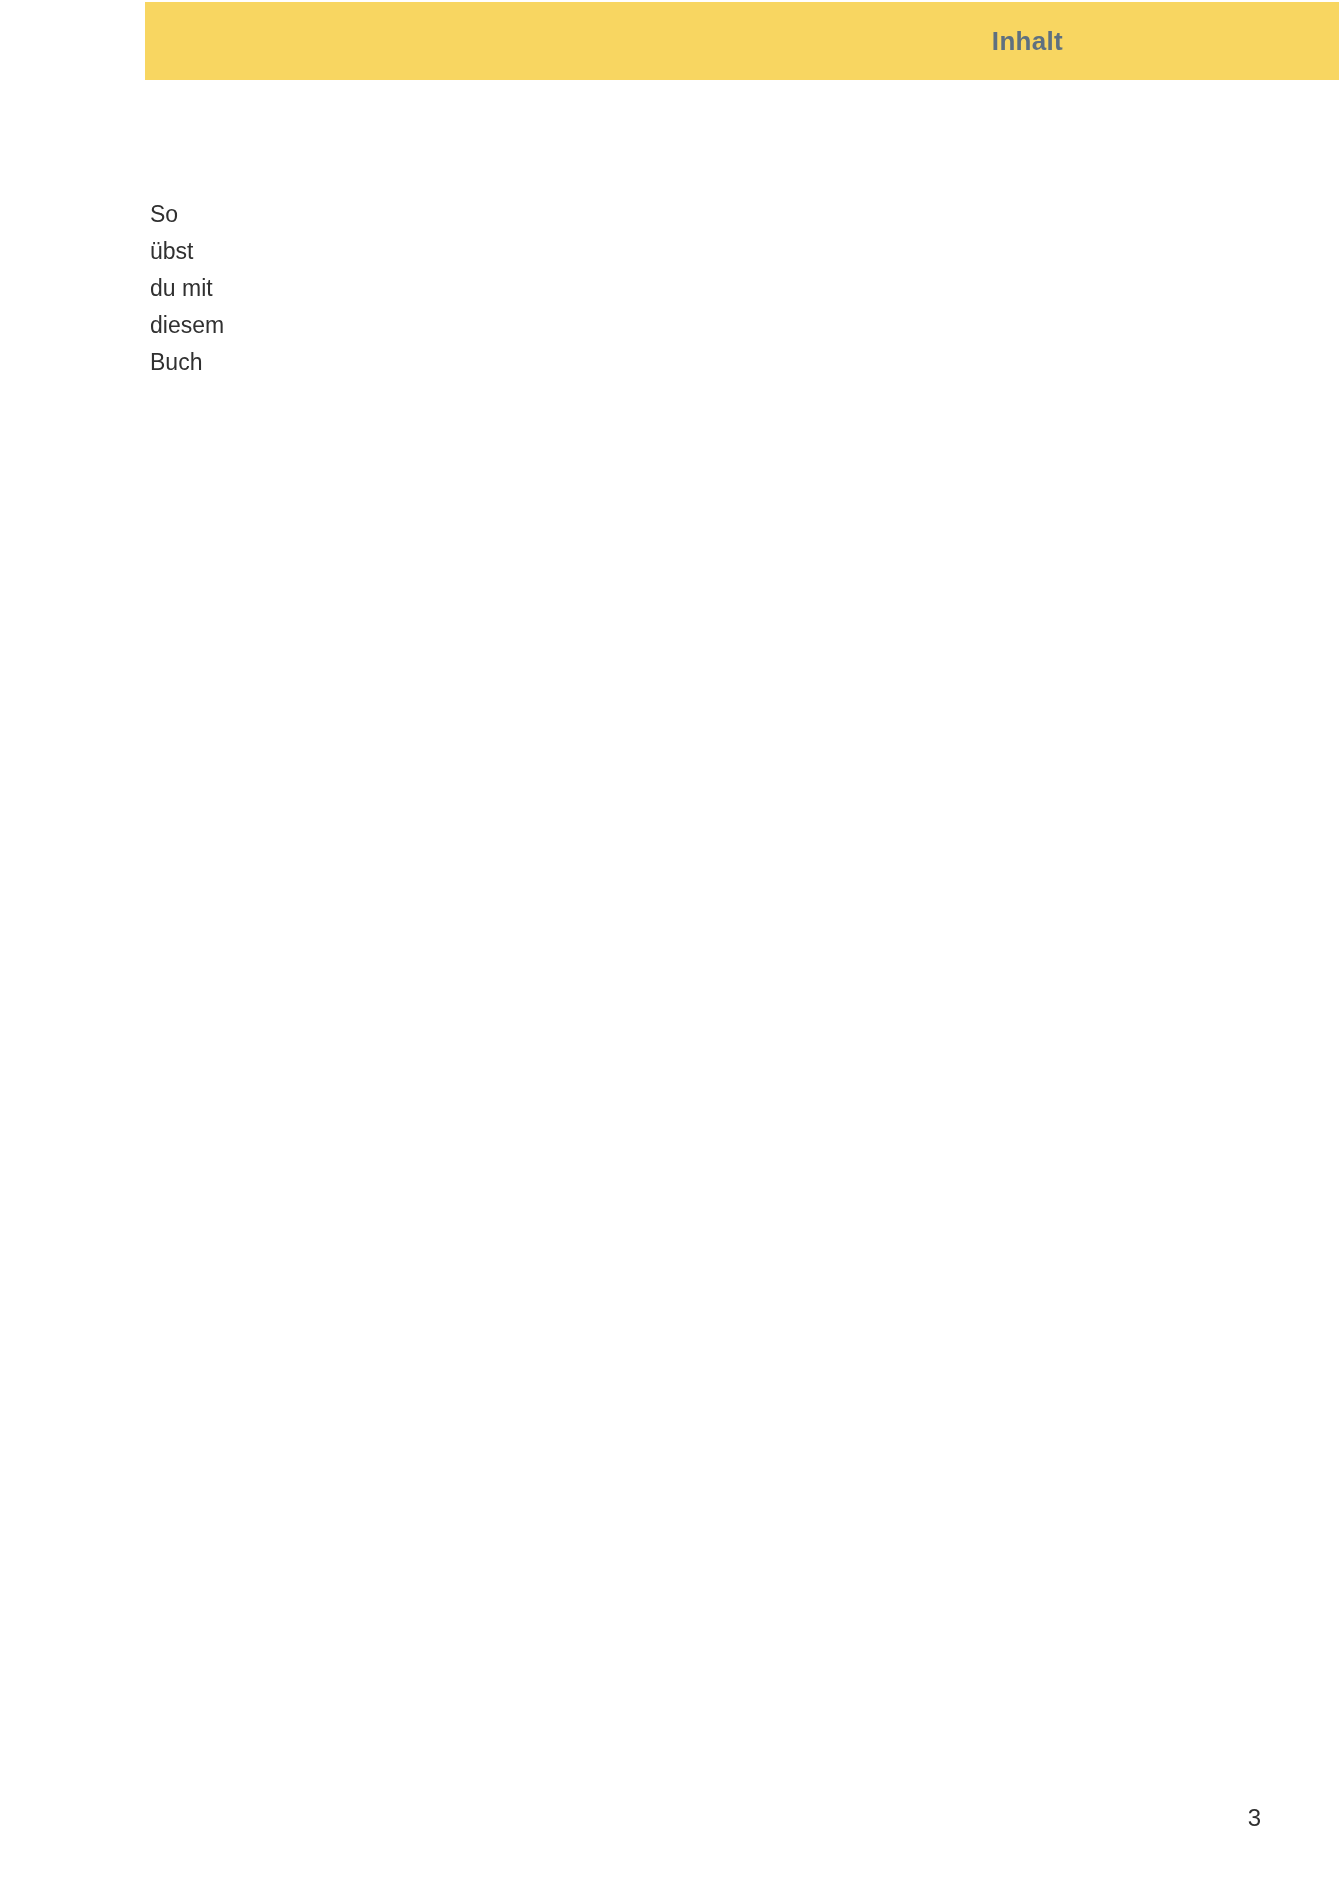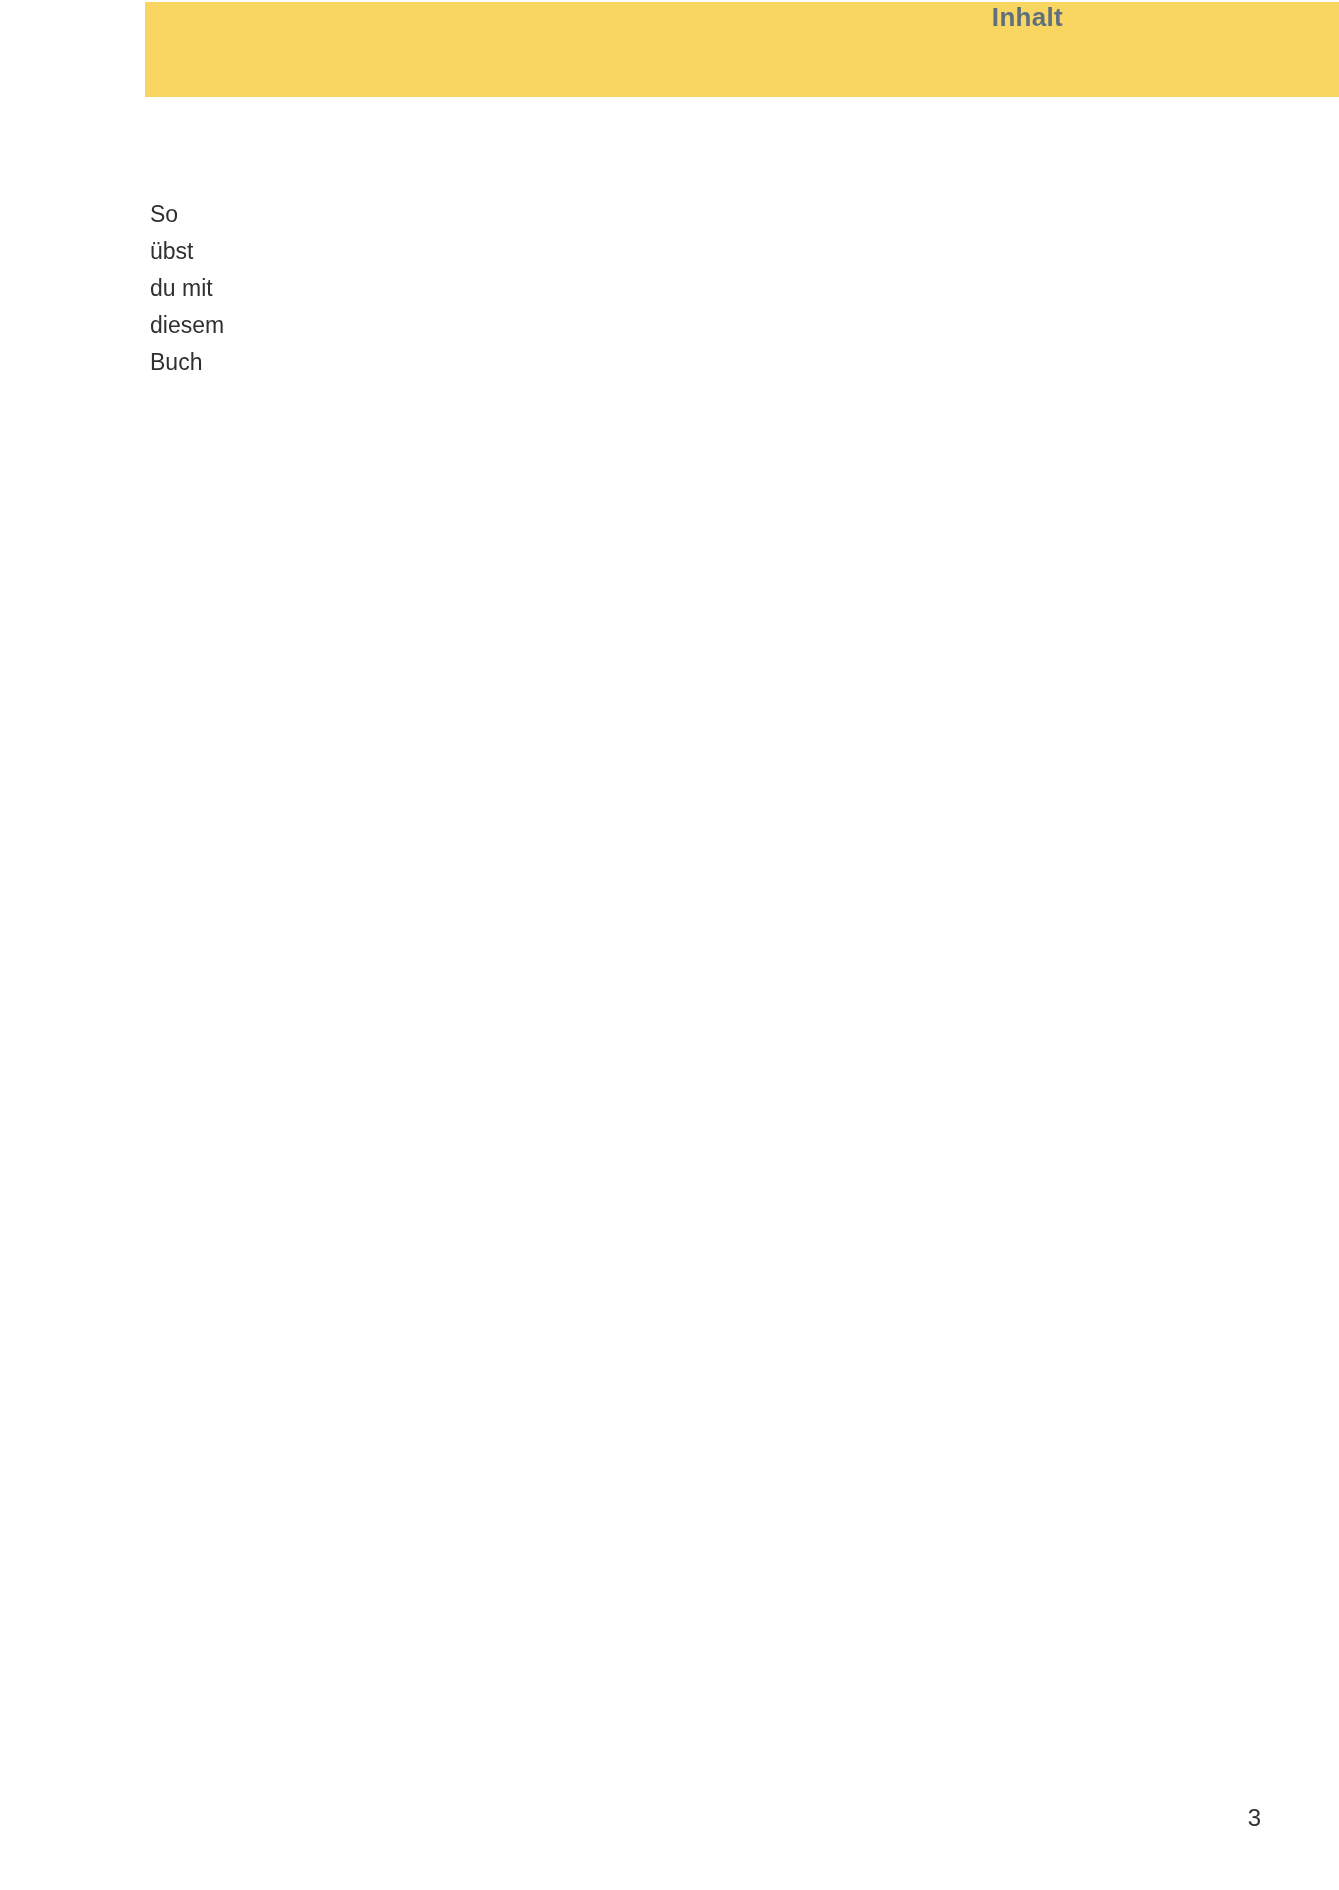--- a/index.html
+++ b/index.html
@@ -11,23 +11,24 @@
     background: #ffffff;
     font-family: "Liberation Sans", sans-serif;
     color: var(--body, #303030);
     overflow: hidden;
   }
   .banner {
     position: absolute;
     top: 2px;
     left: 145px;
     right: 0;
-    height: 95px;
+    height: 78px;
     background: var(--banner, #F8D661);
     display: flex;
+    align-items: center;
     justify-content: flex-end;
     padding-right: 276px;
   }
   .banner-label {
     font-size: 26px;
     font-weight: bold;
     color: var(--header-text, #5E7080);
     letter-spacing: 0.3px;
   }
   .content {

